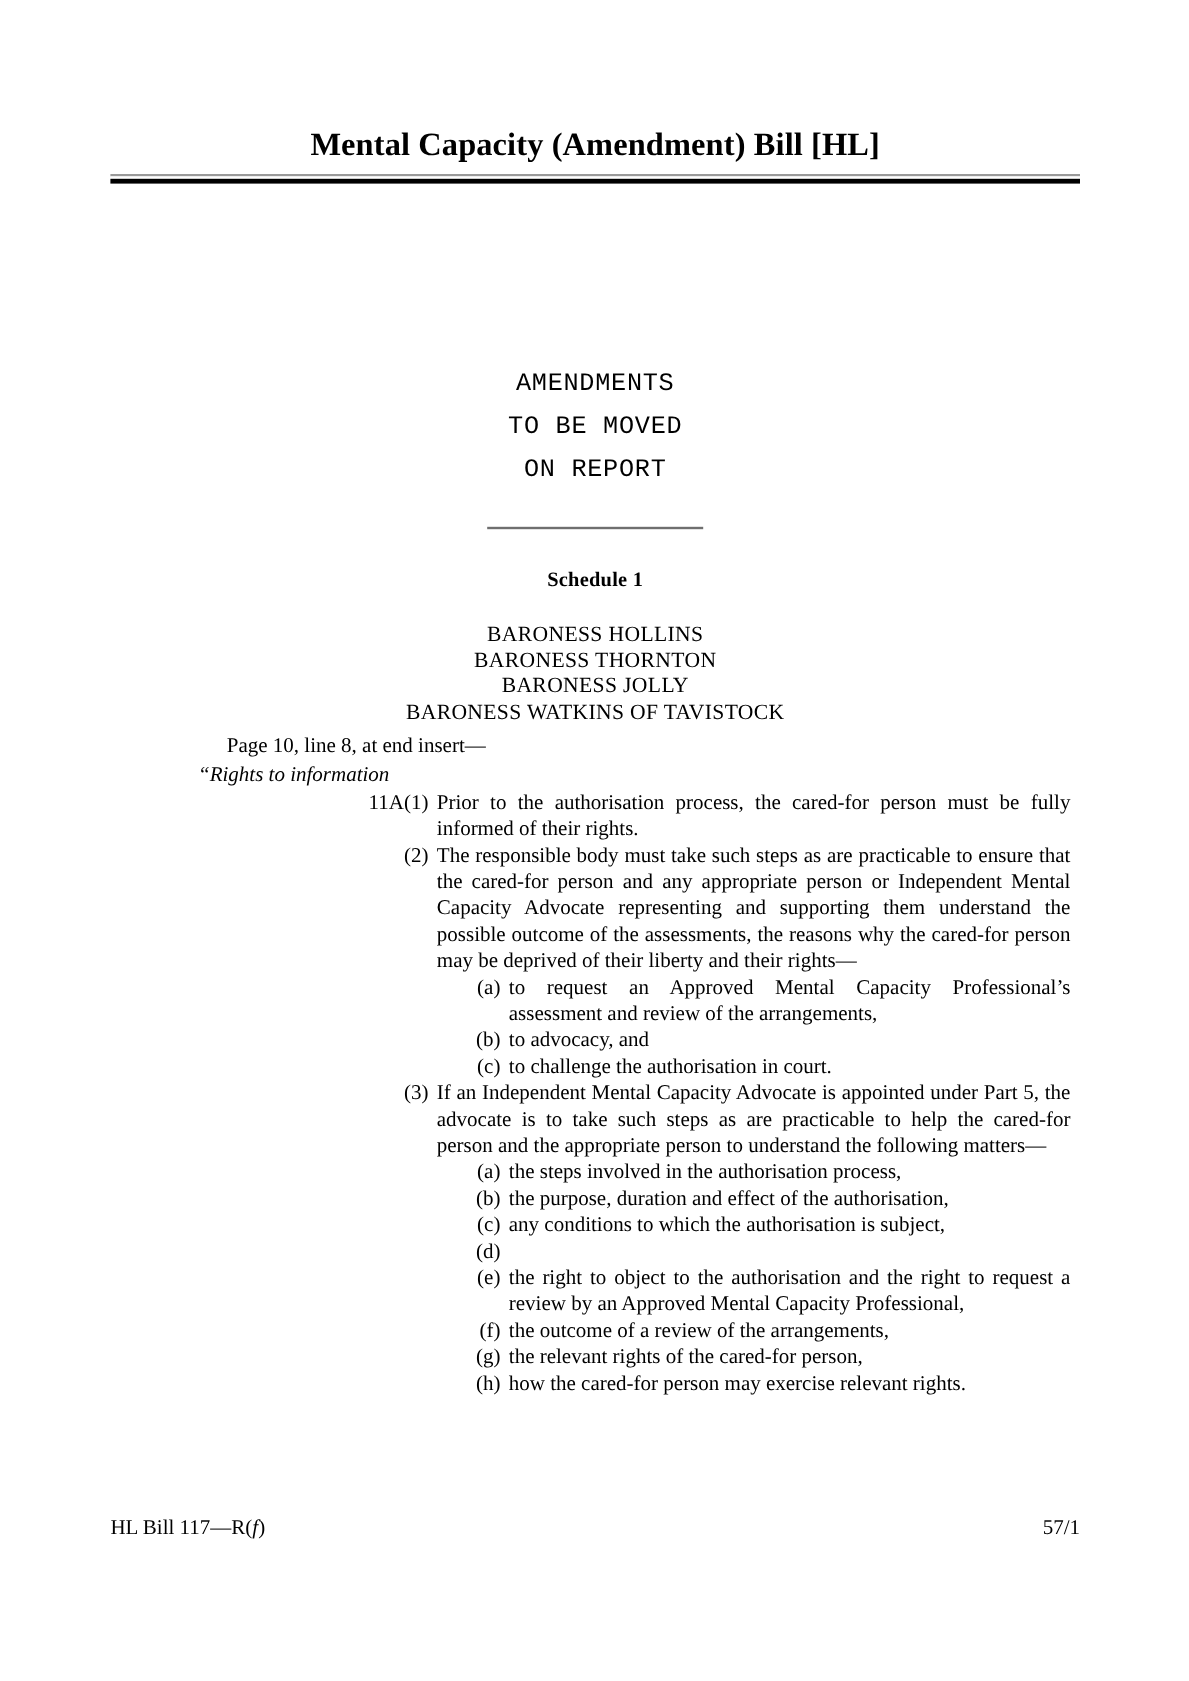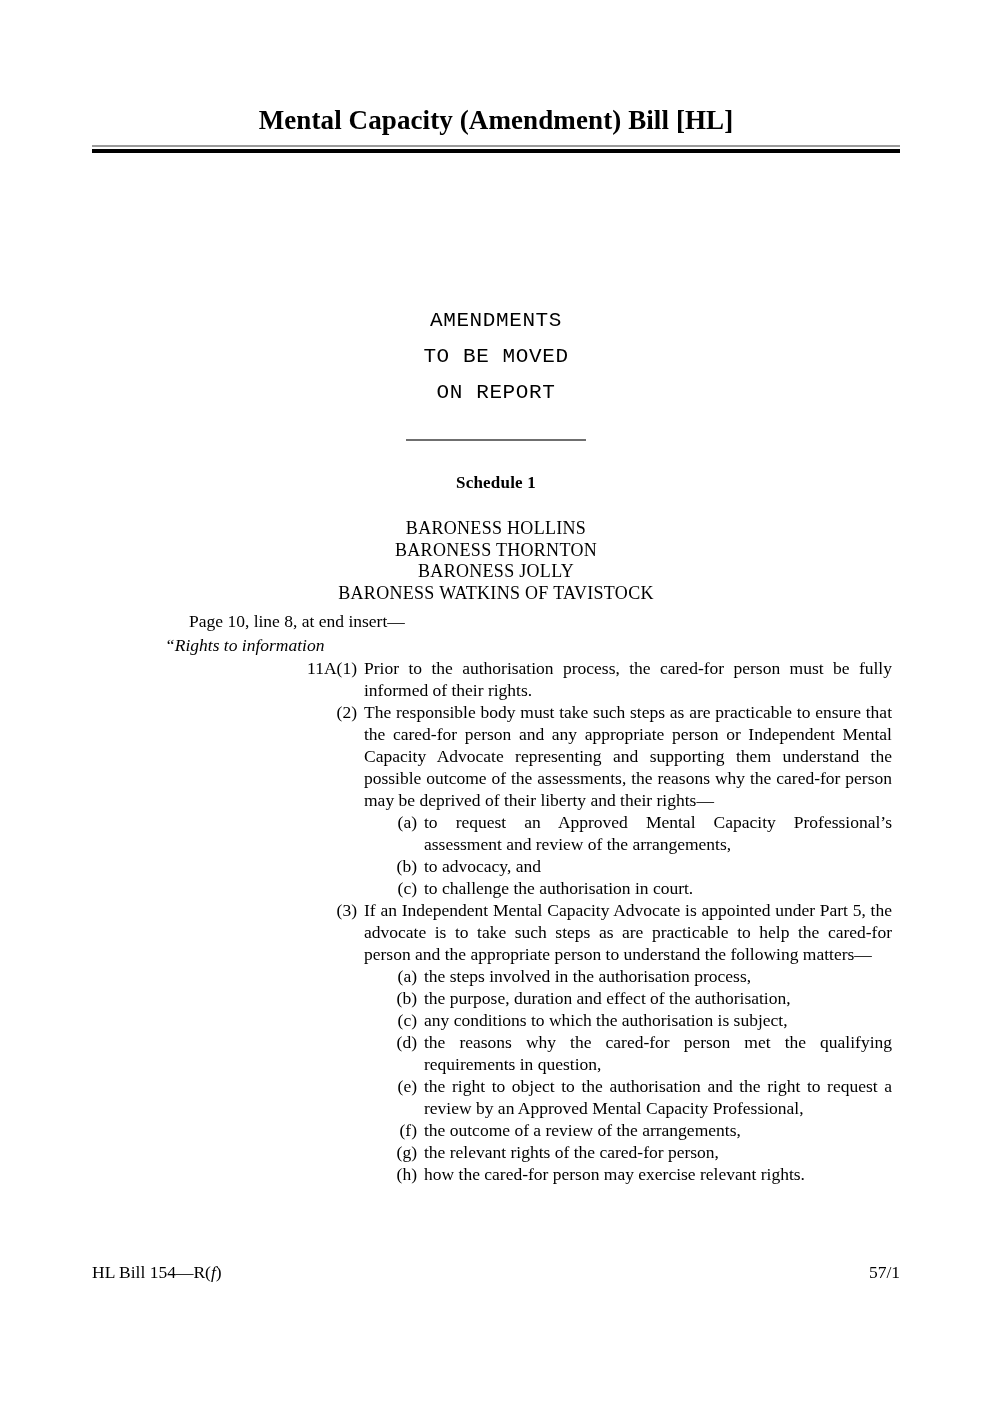--- a/index.html
+++ b/index.html
@@ -237,21 +237,20 @@
     <div class="row lvl2">
       <div class="marker">(b)</div>
       <div class="body-text ragged">the purpose, duration and effect of the authorisation,</div>
     </div>
     <div class="row lvl2">
       <div class="marker">(c)</div>
       <div class="body-text ragged">any conditions to which the authorisation is subject,</div>
     </div>
     <div class="row lvl2">
       <div class="marker">(d)</div>
-      <div class="body-text">the reasons why the cared-for person met the qualifying requirements in question,</div>
     </div>
     <div class="row lvl2">
       <div class="marker">(e)</div>
       <div class="body-text">the right to object to the authorisation and the right to request a review by an Approved Mental Capacity Professional,</div>
     </div>
     <div class="row lvl2">
       <div class="marker">(f)</div>
       <div class="body-text ragged">the outcome of a review of the arrangements,</div>
     </div>
     <div class="row lvl2">
@@ -259,17 +258,17 @@
       <div class="body-text ragged">the relevant rights of the cared-for person,</div>
     </div>
     <div class="row lvl2">
       <div class="marker">(h)</div>
       <div class="body-text ragged">how the cared-for person may exercise relevant rights.</div>
     </div>
 
   </div>
 
   <div class="footer">
-    <div><span>HL Bill 154—R(</span><span class="ital">f</span><span>)</span></div>
+    <div><span>HL Bill 117—R(</span><span class="ital">f</span><span>)</span></div>
     <div>57/1</div>
   </div>
 
 </div>
 
 </body></html>

